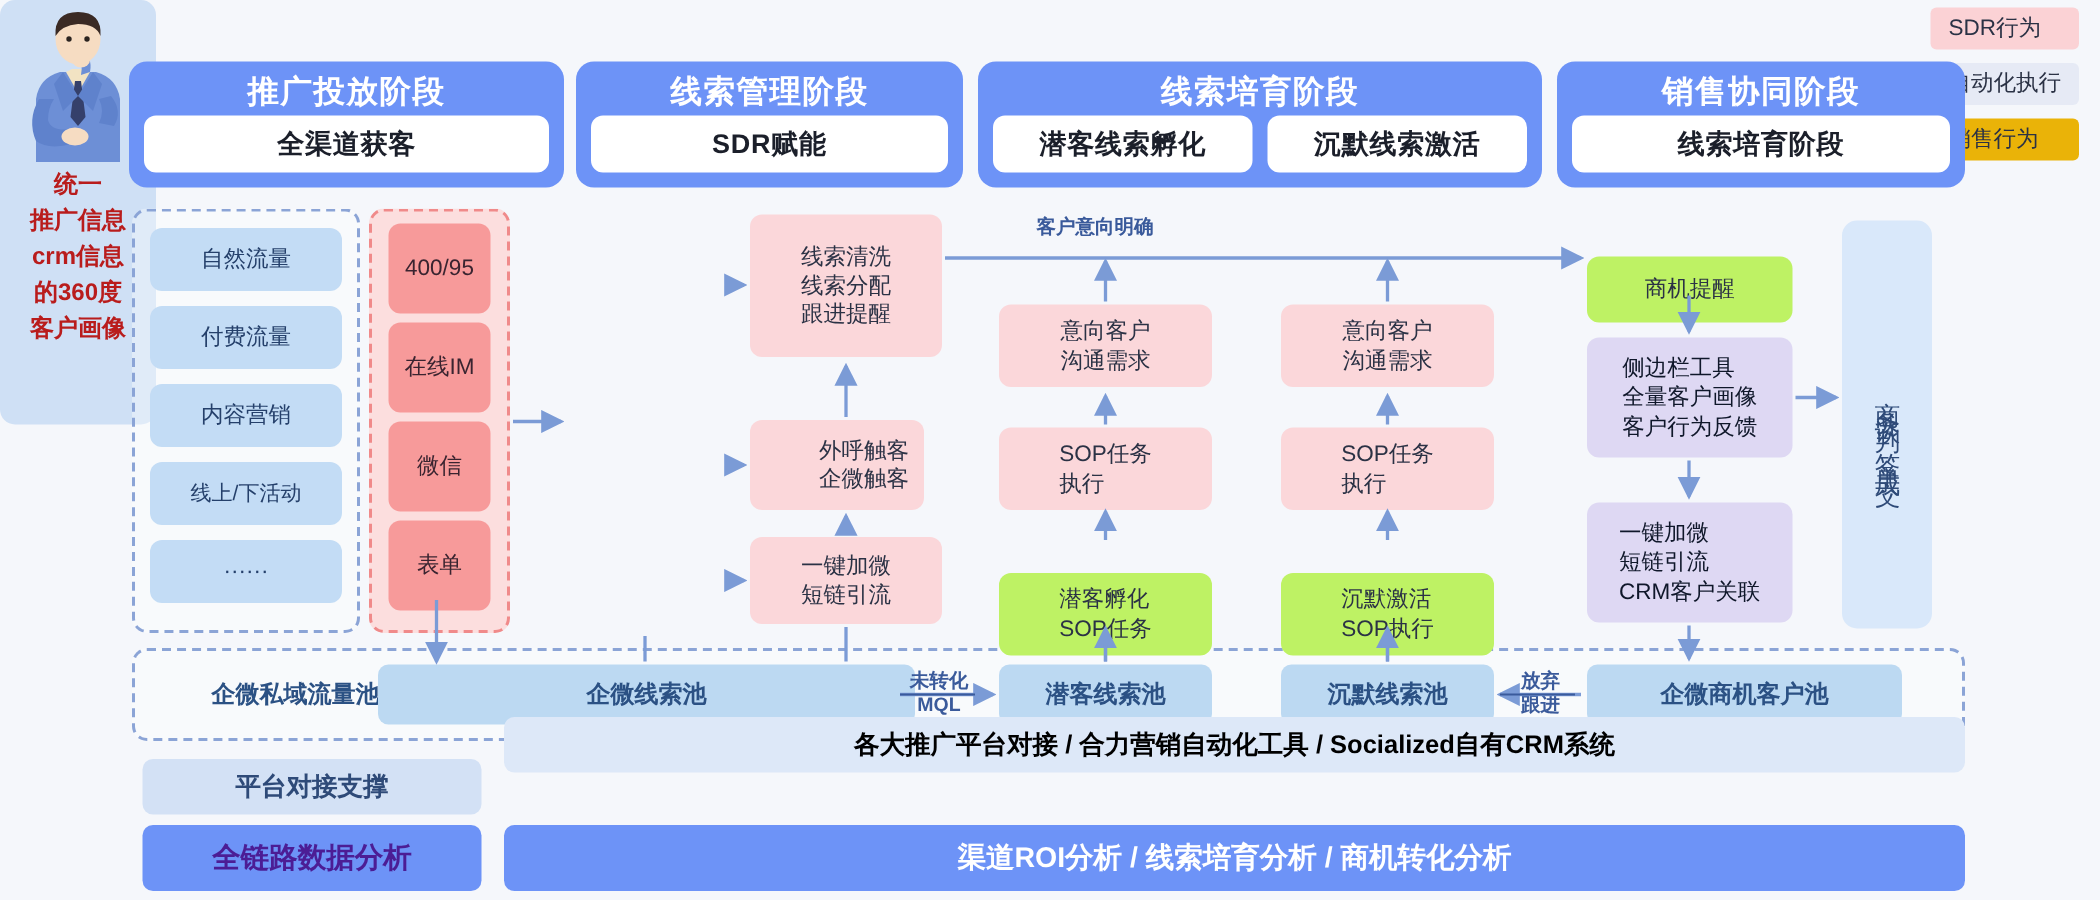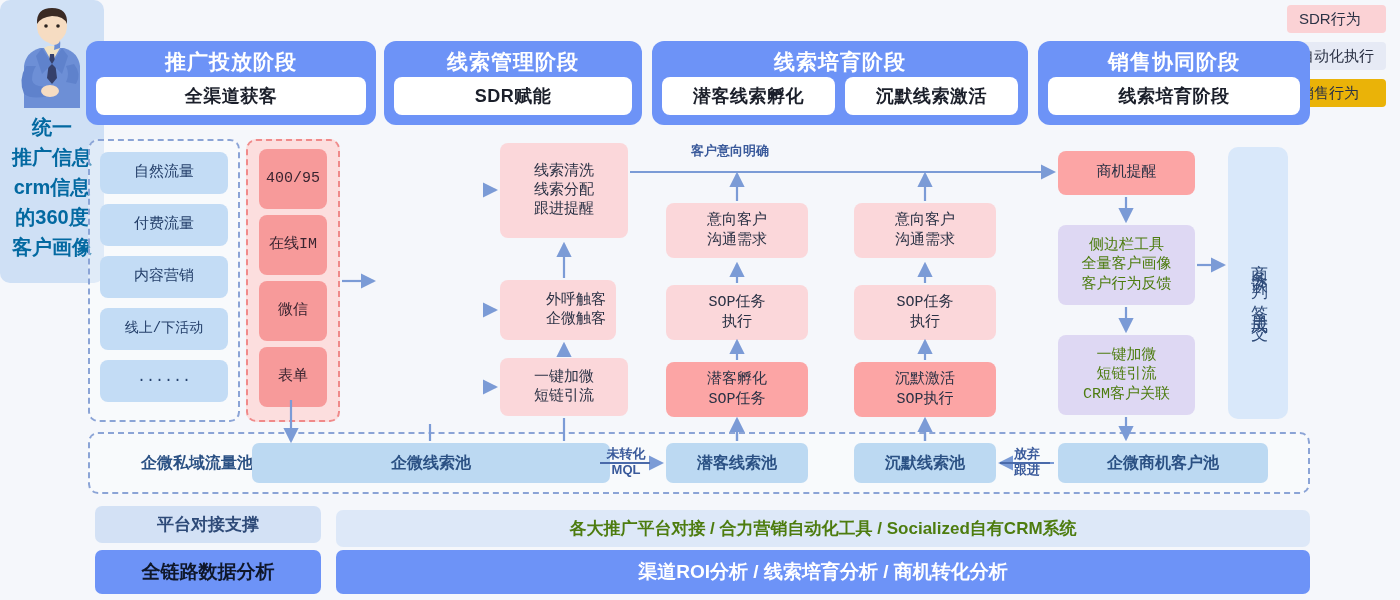--- a/index.html
+++ b/index.html
@@ -51,48 +51,48 @@
     box-sizing:border-box;background:rgba(255,255,255,0.35);
   }
   #grp-channels{left:88px;top:139px;width:152px;height:283px;}
   #grp-touch{left:246px;top:139px;width:94px;height:283px;
              border-color:#f08a8a;background:#fcdede;}
   #grp-pools{left:88px;top:432px;width:1222px;height:62px;}
 
   
   .node{
     position:absolute;box-sizing:border-box;border-radius:8px;
-    display:flex;align-items:center;justify-content:center;text-align:center;
-    font-size:15px;line-height:1.28;color:#2b3245;padding:3px 4px;font-family:Liberation Mono, monospace;
+    display:flex;align-items:center;justify-content:center;text-align:left;
+    font-size:15px;line-height:1.28;color:#2b3245;padding:3px 4px;
   }
   .blue-soft{background:#c3dcf5;color:#25406b;}
   .pink{background:#fbd7da;color:#2b3245;}
-  .lav-lt{background:#fca5a5;color:#2b3245;}
-  .lav{background:#ded8f3;color:#4d7c0f;}
+  .lav-lt{background:#bef264;color:#2b3245;margin-top:20px;}
+  .lav{background:#ded8f3;color:#0f172a;}
 
   
   .chan{left:100px;width:128px;height:42px;}
   #chan0{top:152px;} #chan1{top:204px;} #chan2{top:256px;}
   #chan3{top:308px;} #chan4{top:360px;}
   #chan3 .lbl{font-size:14px;}
 
   
   .touch{left:259px;width:68px;height:60px;background:#f79a9a;color:#3a2430;
          font-size:15px;font-weight:500;}
   #touch0{top:149px;} #touch1{top:215px;} #touch2{top:281px;} #touch3{top:347px;}
 
   
   #info-panel{
     left:378px;top:139px;width:104px;height:283px;border-radius:10px;
     background:#cfe0f5;display:flex;flex-direction:column;align-items:center;
     justify-content:flex-start;padding-top:4px;box-sizing:border-box;
   }
   #person{width:96px;height:104px;}
   #info-text{
-    margin-top:4px;font-size:20px;font-weight:bold;color:#0369a1;
+    margin-top:4px;font-size:16px;font-weight:bold;color:#b91c1c;
     text-align:center;line-height:1.5;
   }
 
   
   #n-clean{left:500px;top:143px;width:128px;height:95px;}
   #n-outcall{left:500px;top:280px;width:116px;height:60px;padding-left:40px;}
   #n-addwx{left:500px;top:358px;width:128px;height:58px;}
 
   
   #a-intent{left:666px;top:203px;width:142px;height:55px;}
@@ -121,22 +121,22 @@
   #pool-qw{left:252px;top:443px;width:358px;background:#bcd9f2;}
   #pool-lead{left:666px;top:443px;width:142px;background:#bcd9f2;}
   #pool-silent{left:854px;top:443px;width:142px;background:#bcd9f2;}
   #pool-opp{left:1058px;top:443px;width:210px;background:#bcd9f2;}
 
   
   .bar{position:absolute;height:37px;border-radius:7px;
        display:flex;align-items:center;justify-content:center;
        font-size:17px;font-weight:bold;}
   #bar-plat-l{left:95px;top:506px;width:226px;background:#d3e1f5;color:#2e4a78;}
-  #bar-plat-r{left:336px;top:510px;width:974px;background:#dde8f8;color:#4d7c0f;}
-  #bar-data-l{left:95px;top:550px;width:226px;height:44px;background:#6d93f7;color:#0f172a;font-size:19px;}
+  #bar-plat-r{left:336px;top:478px;width:974px;background:#dde8f8;color:#000000;}
+  #bar-data-l{left:95px;top:550px;width:226px;height:44px;background:#6d93f7;color:#4c1d95;font-size:19px;}
   #bar-data-r{left:336px;top:550px;width:974px;height:44px;background:#6d93f7;color:#fff;font-size:19px;}
 
   
   #arrows{position:absolute;inset:0;pointer-events:none;}
 
   
   .edge-lbl{position:absolute;font-size:13px;font-weight:bold;color:#3a5a9b;
             text-align:center;line-height:1.25;}
   #lbl-intent{left:560px;top:143px;width:340px;}
   #lbl-mql{left:596px;top:446px;width:60px;}

